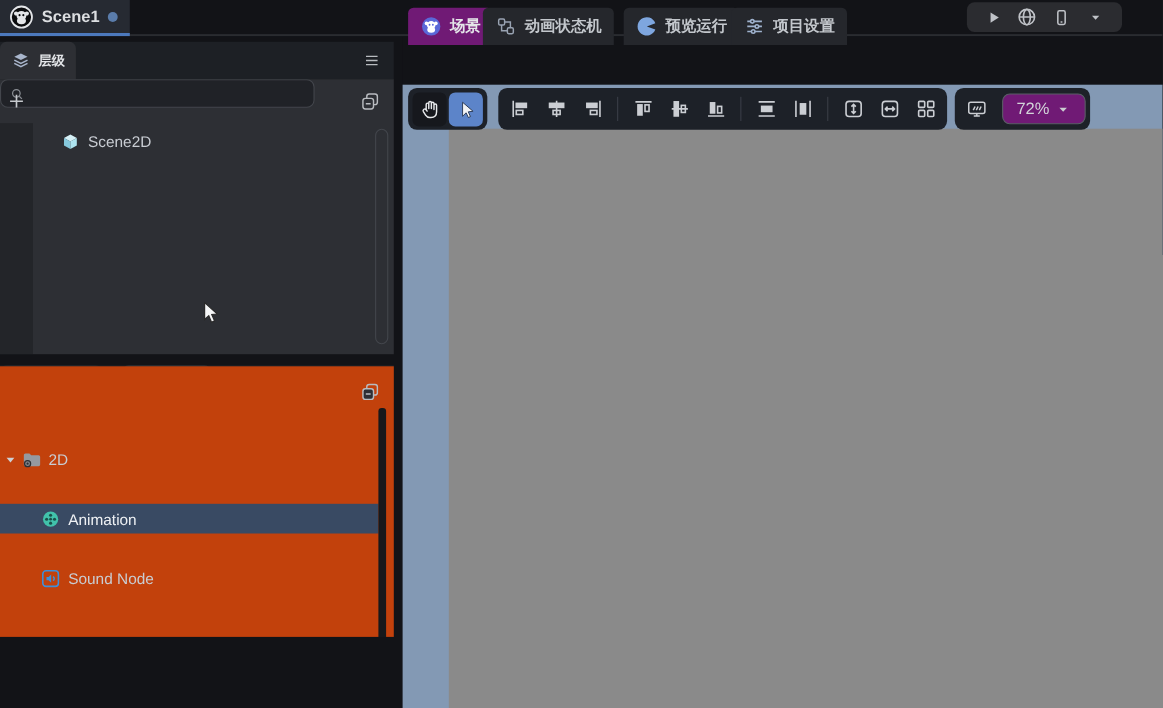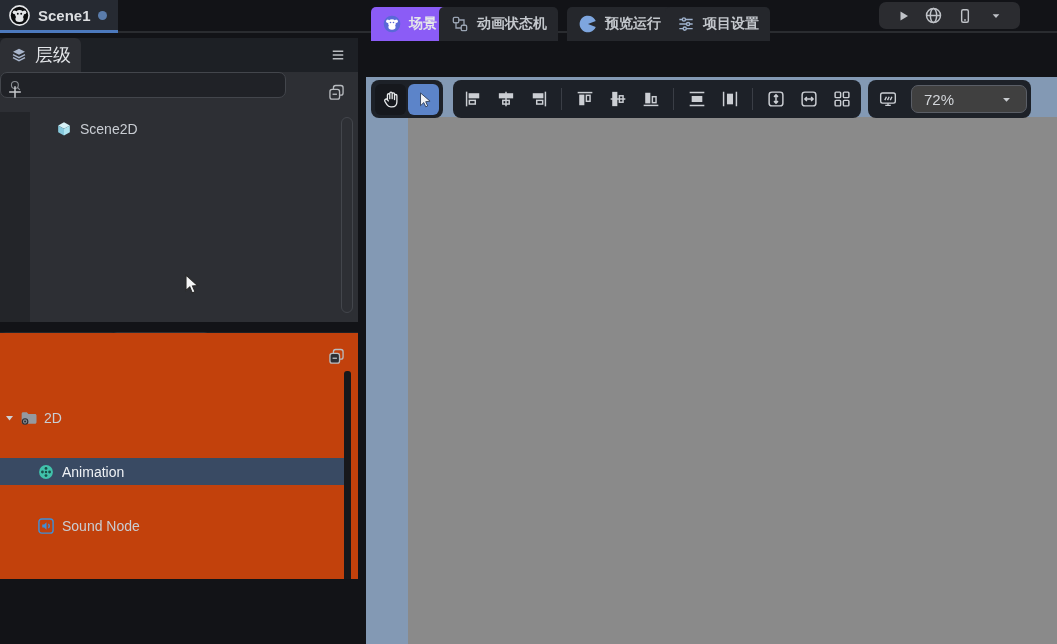--- a/index.html
+++ b/index.html
@@ -18,51 +18,51 @@
   .run-group{left:879px;top:2px;width:141px;height:27px;background:#2b2c30;border-radius:7px;
     display:flex;align-items:center;justify-content:space-around;padding:0 8px}
   .run-group .ibtn{width:26px;height:24px;display:flex;align-items:center;justify-content:center}
 
   
   .leftcol{left:0;top:33px;width:366px;height:611px;background:#121317}
   .panel-head{background:#1d2025;position:absolute;width:358px;height:34px}
   .phead-tab{height:34px;display:flex;align-items:center;gap:7px;padding:0 10px;border-radius:6px 6px 0 0}
   .phead-tab.on{background:#2d2f34;color:#e4e6e9}
   .phead-tab.off{background:#24262b;color:#c3c7cc}
-  .phead-tab .lbl{font-size:18px;font-weight:400;white-space:nowrap}
+  .phead-tab .lbl{font-size:12px;font-weight:700;white-space:nowrap}
   .hier-body{left:0;top:39px;width:358px;height:250px;background:#2d2f34;position:absolute;overflow:hidden}
   .gutter{left:0;top:40px;width:30px;height:210px;background:#232529}
   .search{left:32px;top:7px;width:286px;height:26px;background:#202227;border:1px solid #43464c;border-radius:7px;
     display:flex;align-items:center;padding:0 7px;gap:5px}
   .search input{flex:1;background:transparent;border:none;outline:none;color:#d5d8db;font-size:13px;font-family:inherit}
   .sq-btn{display:flex;align-items:center;justify-content:center;width:24px;height:24px}
   .scrollbar-outline{left:341px;top:45px;width:12px;height:196px;border:1.5px solid #43464c;border-radius:6px}
   .tree-row{position:absolute;left:0;width:344px;height:27px;display:flex;align-items:center}
   .tree-row .lbl{font-size:14px;color:#c9cdd3;white-space:nowrap}
   .tree-row.sel{background:#394a63}
   .tree-row.sel .lbl{color:#eef1f4}
   .ticon{position:absolute;top:50%;transform:translateY(-50%)}
   .tlabel{position:absolute;top:50%;transform:translateY(-50%)}
   .wid-body{left:0;top:333px;width:358px;height:246px;background:#c2410c;position:absolute;overflow:hidden}
   .vscroll{position:absolute;left:344px;top:38px;width:7px;height:240px;background:#17181b;border-radius:3px}
 
   
   .main-tabs-row{left:366px;top:33px;width:691px;height:44px;background:#121317}
   .mtab{position:absolute;top:7px;height:34px;border-radius:5px 5px 0 0;display:flex;align-items:center;gap:7px;padding:0 11px}
-  .mtab.on{background:#8b5cf6;color:#e4e6e9}
+  .mtab.on{background:#701a75;color:#e4e6e9}
   .mtab.off{background:#25272c;color:#c3c7cc}
   .mtab .lbl{font-size:14px;font-weight:700;white-space:nowrap}
   .canvas{left:366px;top:77px;width:691px;height:567px;background:#8399b4}
   .scene-rect{position:absolute;left:42px;top:40px;right:0;bottom:0;background:#8a8a8a}
   .tgroup{position:absolute;top:3px;height:38px;background:#1d2128;border-radius:8px;display:flex;align-items:center;padding:0 4px;gap:2px}
   .tool{width:31px;height:31px;border-radius:6px;display:flex;align-items:center;justify-content:center}
   .tool.dark{background:#16181d}
   .tool.active{background:#5c84c9}
   .tsep{width:1px;height:22px;background:#3a3e46;margin:0 5px}
-  .zoom-dd{width:116px;height:28px;background:#404040;border:1.5px solid #5a5e66;border-radius:7px;
+  .zoom-dd{width:76px;height:28px;background:#701a75;border:1.5px solid #5a5e66;border-radius:7px;
     display:flex;align-items:center;justify-content:space-between;padding:0 12px;margin-left:6px}
   .zoom-dd .lbl{font-size:15px;color:#d2d5d9}
 
   .cursor-overlay{left:184px;top:274px;width:20px;height:22px;z-index:60}
 </style>
 </head>
 <body>
 
 <div class="abs topbar"></div>
 <div class="abs topline"></div>

